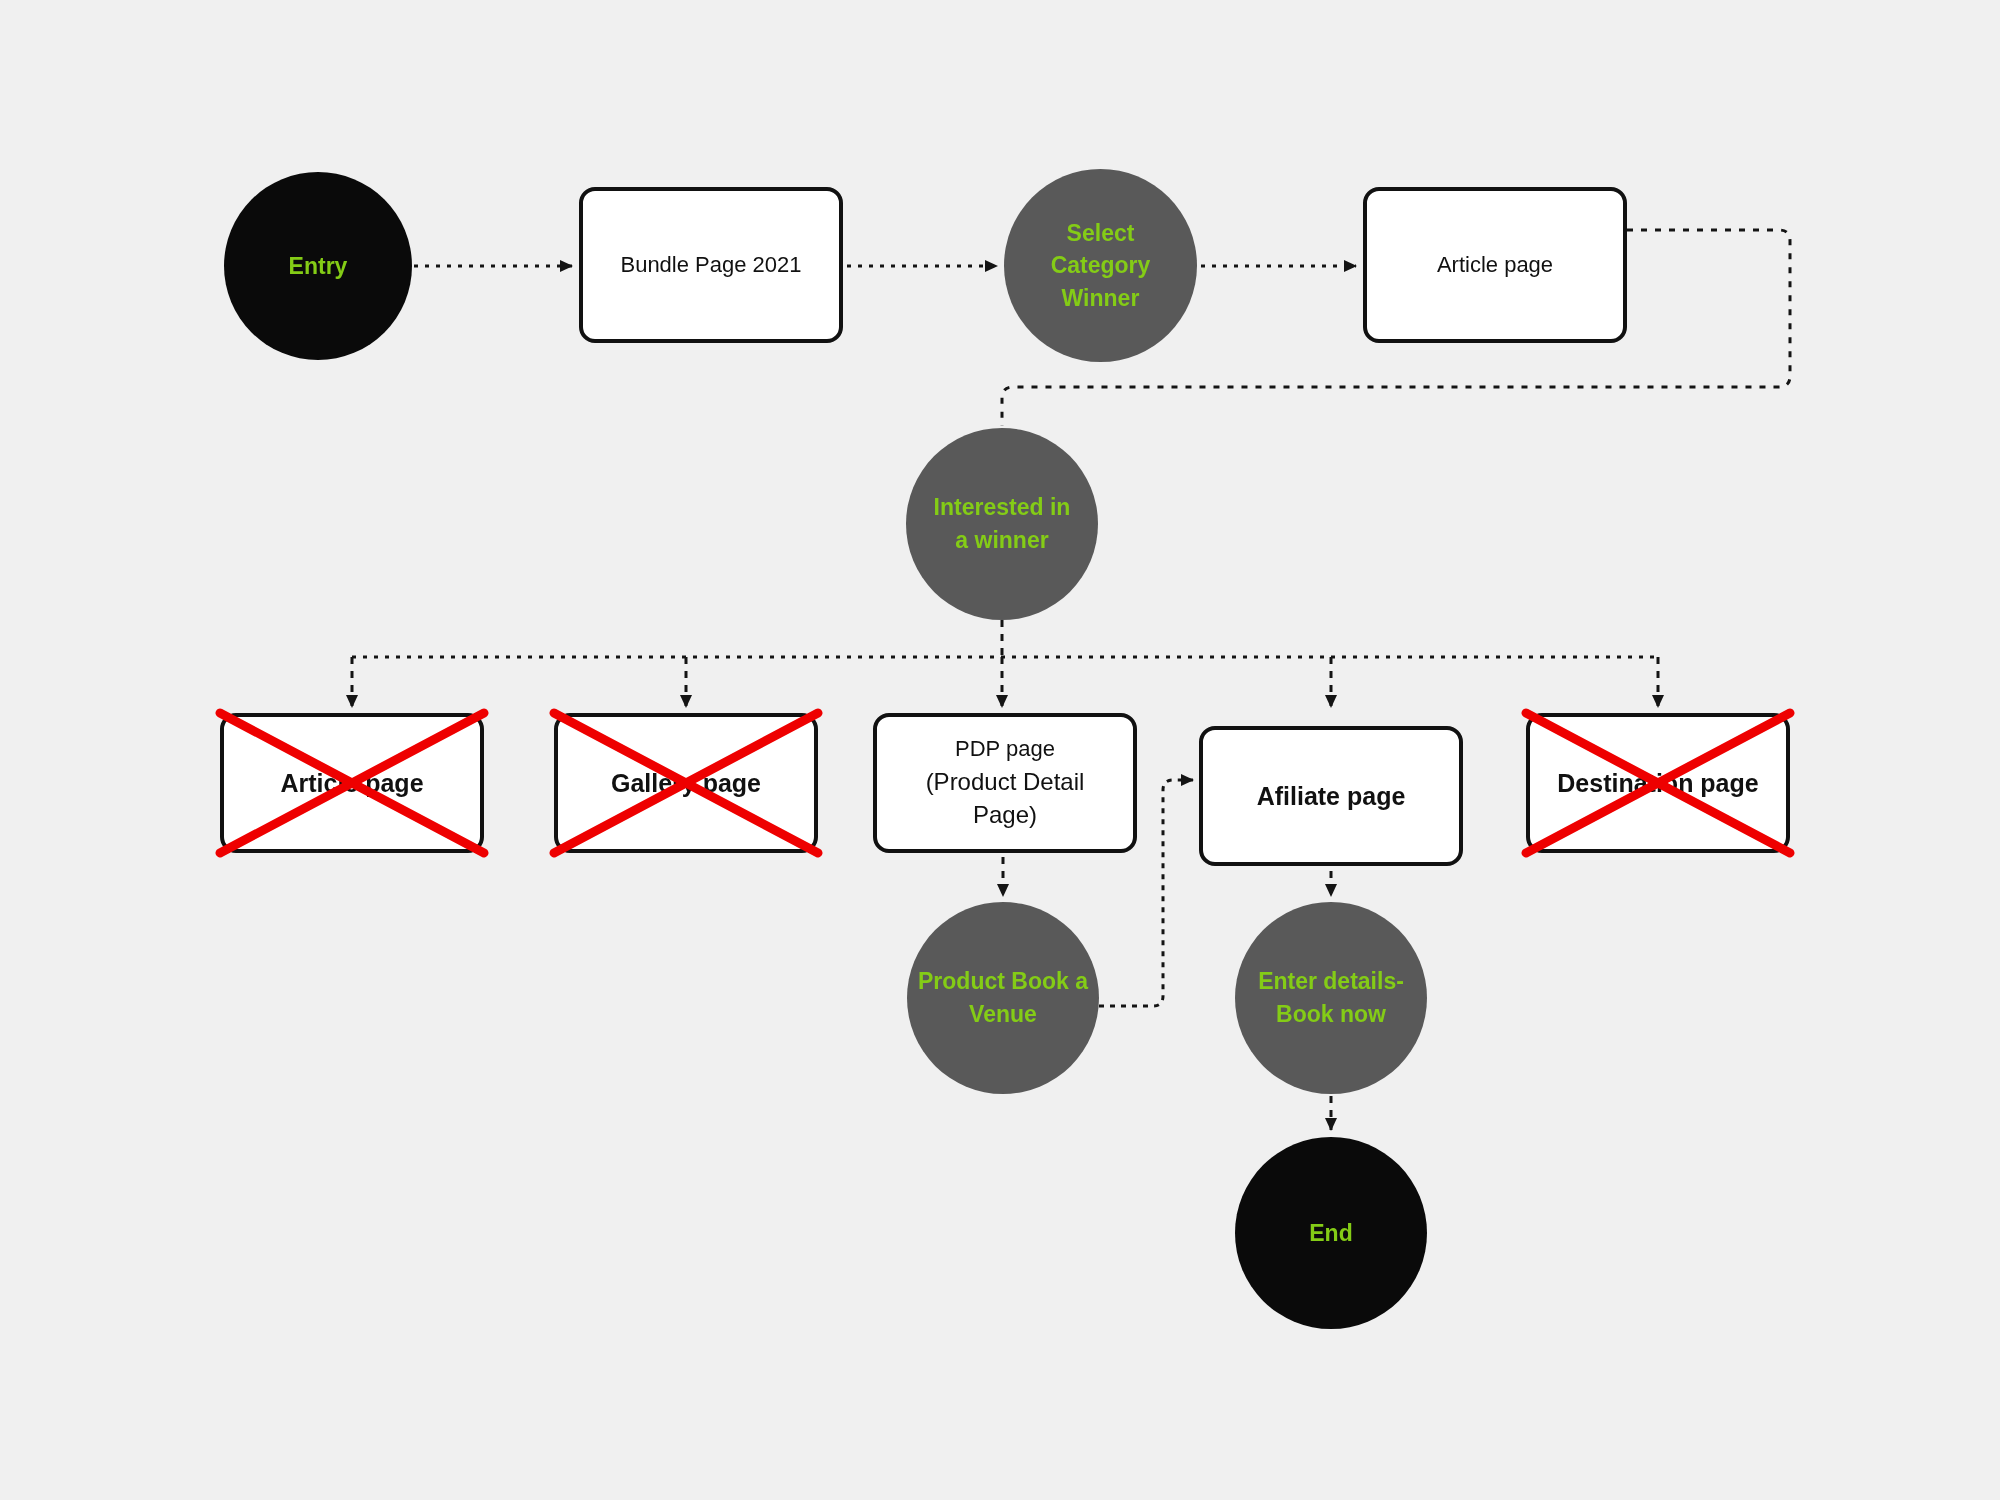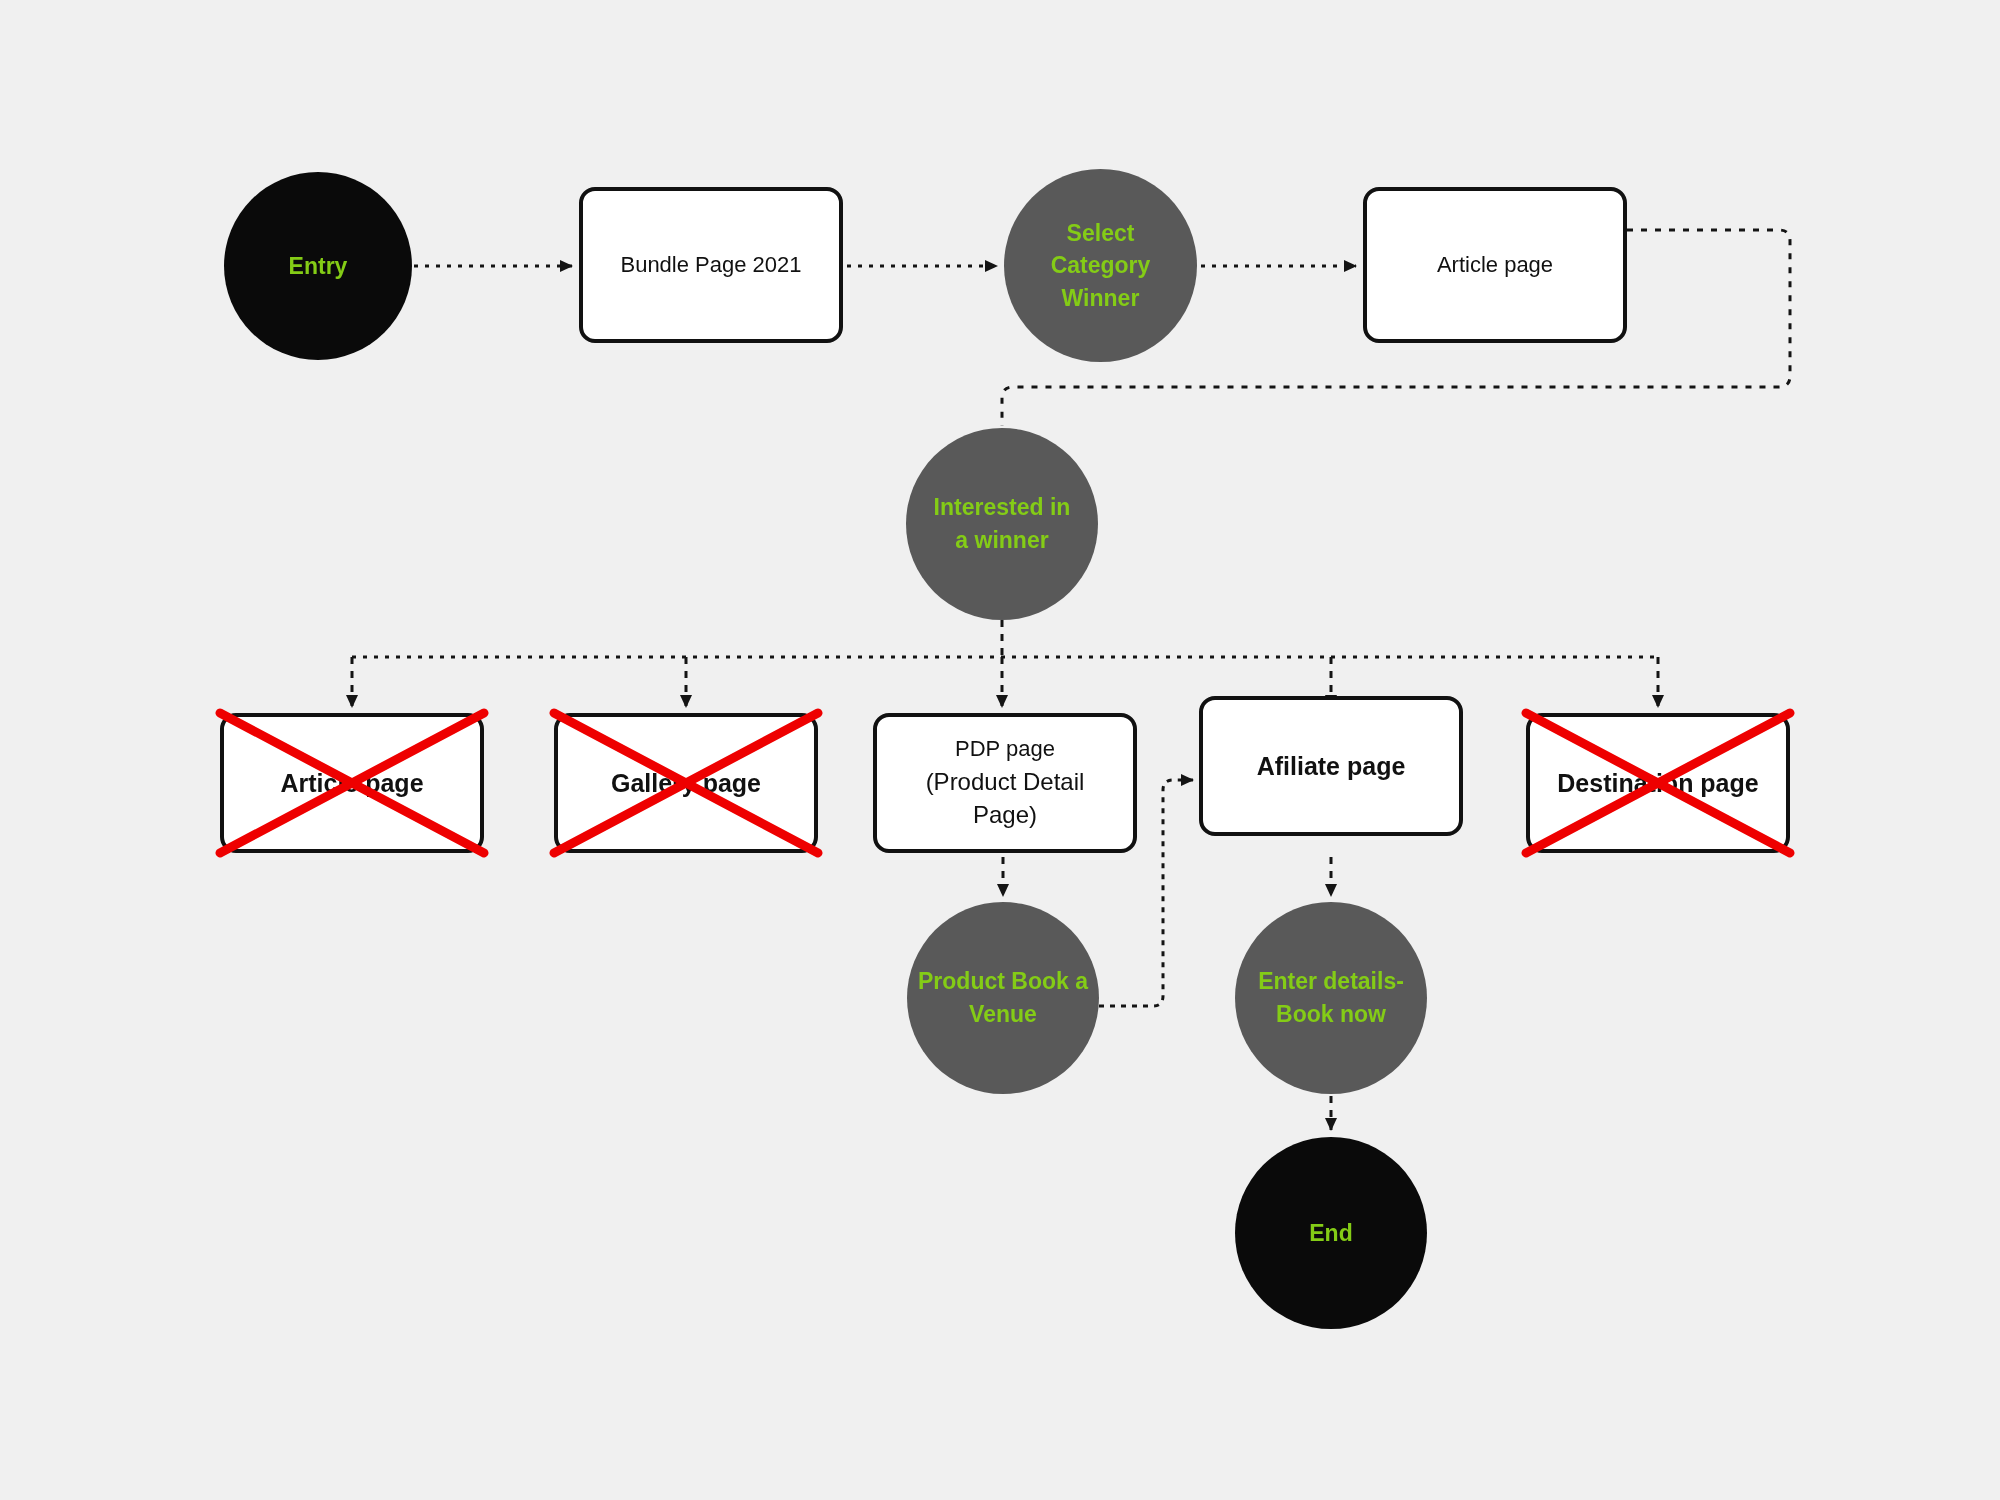--- a/index.html
+++ b/index.html
@@ -32,21 +32,21 @@
   .n-interested{left:906px;top:428px;width:192px;height:192px;}
   .n-sbv{left:907px;top:902px;width:192px;height:192px;}
   .n-enter{left:1235px;top:902px;width:192px;height:192px;}
   .n-end{left:1235px;top:1137px;width:192px;height:192px;}
 
   .b-bundle{left:579px;top:187px;width:264px;height:156px;}
   .b-article-top{left:1363px;top:187px;width:264px;height:156px;}
   .b-article{left:220px;top:713px;width:264px;height:140px;}
   .b-gallery{left:554px;top:713px;width:264px;height:140px;}
   .b-pdp{left:873px;top:713px;width:264px;height:140px;}
-  .b-afiliate{left:1199px;top:696px;width:264px;height:140px;}
+  .b-afiliate{left:1199px;top:726px;width:264px;height:140px;}
   .b-destination{left:1526px;top:713px;width:264px;height:140px;}
 </style>
 </head>
 <body>
 
 <div class="canvas">
 
   <svg class="wires" width="2000" height="1500" viewBox="0 0 2000 1500">
     <defs>
       <marker id="ah" markerUnits="userSpaceOnUse" markerWidth="18" markerHeight="16" refX="12" refY="6" orient="auto">

